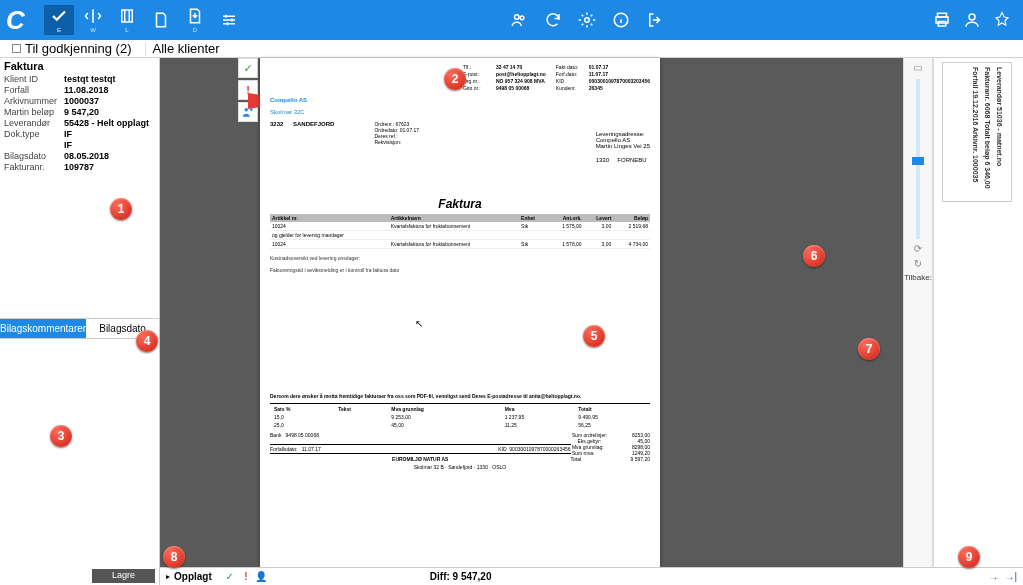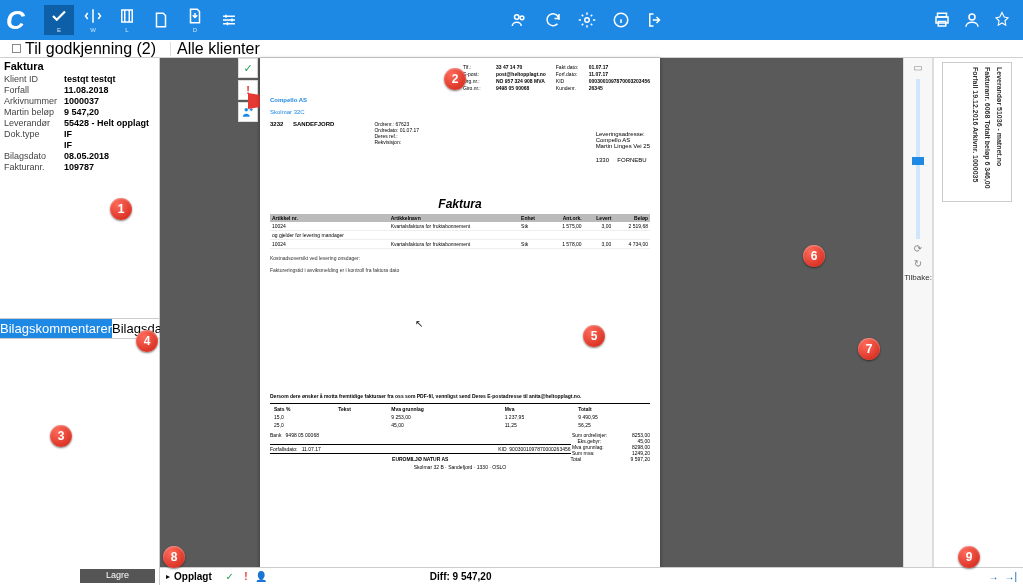--- a/index.html
+++ b/index.html
@@ -9,42 +9,42 @@
   .topbar { height: 40px; background: #1e88e5; display: flex; align-items: center; padding: 0 6px; }
   .topbar .brand { width: 36px; font-size: 26px; color: #fff; font-weight: bold; font-style: italic; }
   .topbar .tbutton { width: 30px; height: 30px; display: flex; flex-direction:column; align-items: center; justify-content: center; margin: 0 2px; color: #fff; cursor: pointer; }
   .topbar .tbutton.active { background: #0d5fa8; }
   .topbar .tbutton svg { width: 18px; height: 18px; fill: #fff; stroke: #fff; }
   .topbar .tbutton .sub { font-size: 6px; color: #cfe7fb; margin-top: 2px; }
   .topbar .gap { flex: 1; }
   .topbar .right .tbutton { width: 26px; }
 
   
-  .subhead { height: 18px; background: #fff; border-bottom: 1px solid #d0d0d0; display: flex; align-items: center; font-size: 16px; padding-left: 4px; }
+  .subhead { height: 18px; background: #fff; border-bottom: 1px solid #d0d0d0; display: flex; align-items: center; font-size: 13px; padding-left: 4px; }
   .subhead .tab1 { display:flex; align-items:center; gap:4px; padding:1px 8px; }
   .subhead .sep { width:1px; height:14px; background:#ddd; margin:0 6px; }
 
   
   .main { display: flex; height: 527px; }
 
   
   .left { width: 160px; background: #fff; display:flex; flex-direction:column; border-right:1px solid #ccc; }
   .left .meta { padding: 2px 4px; font-size: 9px; }
   .left .meta h3 { font-size: 11px; font-weight: bold; margin-bottom: 2px; }
   .left .meta .row { display:flex; margin: 1px 0; }
   .left .meta .row .k { width: 60px; color:#444; }
   .left .meta .row .v { font-weight: bold; }
   .left .spacer { flex:1; background:#fff; }
   .left .tabs { display:flex; height: 20px; border-top:1px solid #ccc; }
-  .left .tabs .lt { flex:1; display:flex; align-items:center; justify-content:center; font-size:13px; cursor:pointer; }
+  .left .tabs .lt { flex:1; display:flex; align-items:center; justify-content:center; font-size:10px; cursor:pointer; }
   .left .tabs .lt.active { background:#1e88e5; color:#fff; }
   .left .commentarea { flex:1.6; background:#fff; border-top:1px solid #ccc; }
   .left .commentinput { height: 16px; border:1px solid #ddd; margin:2px; background:#fafafa; color:#aaa; font-size:8px; padding:1px 3px; }
   .left .savebar { height: 16px; display:flex; justify-content:flex-end; padding:0 4px 2px; }
-  .left .savebar .btn { background:#555; color:#fff; font-size:9px; padding:1px 26px; cursor:pointer; }
+  .left .savebar .btn { background:#555; color:#fff; font-size:9px; padding:1px 20px; cursor:pointer; }
 
   
   .mid { flex:1; background:#5a5a5a; position:relative; display:flex; }
   .dark-strip { width: 78px; background:#5a5a5a; }
   .dark-wide { flex:1; background:#5a5a5a; position:relative; }
 
   
   .sidebtns { position:absolute; left:0; top:0; width:20px; }
   .sidebtns .sb { width:20px; height:20px; display:flex; align-items:center; justify-content:center; background:#fff; border:1px solid #ddd; margin-bottom:2px; cursor:pointer; font-size:11px; }
   .sb.ok { color:#1e9e4a; }

